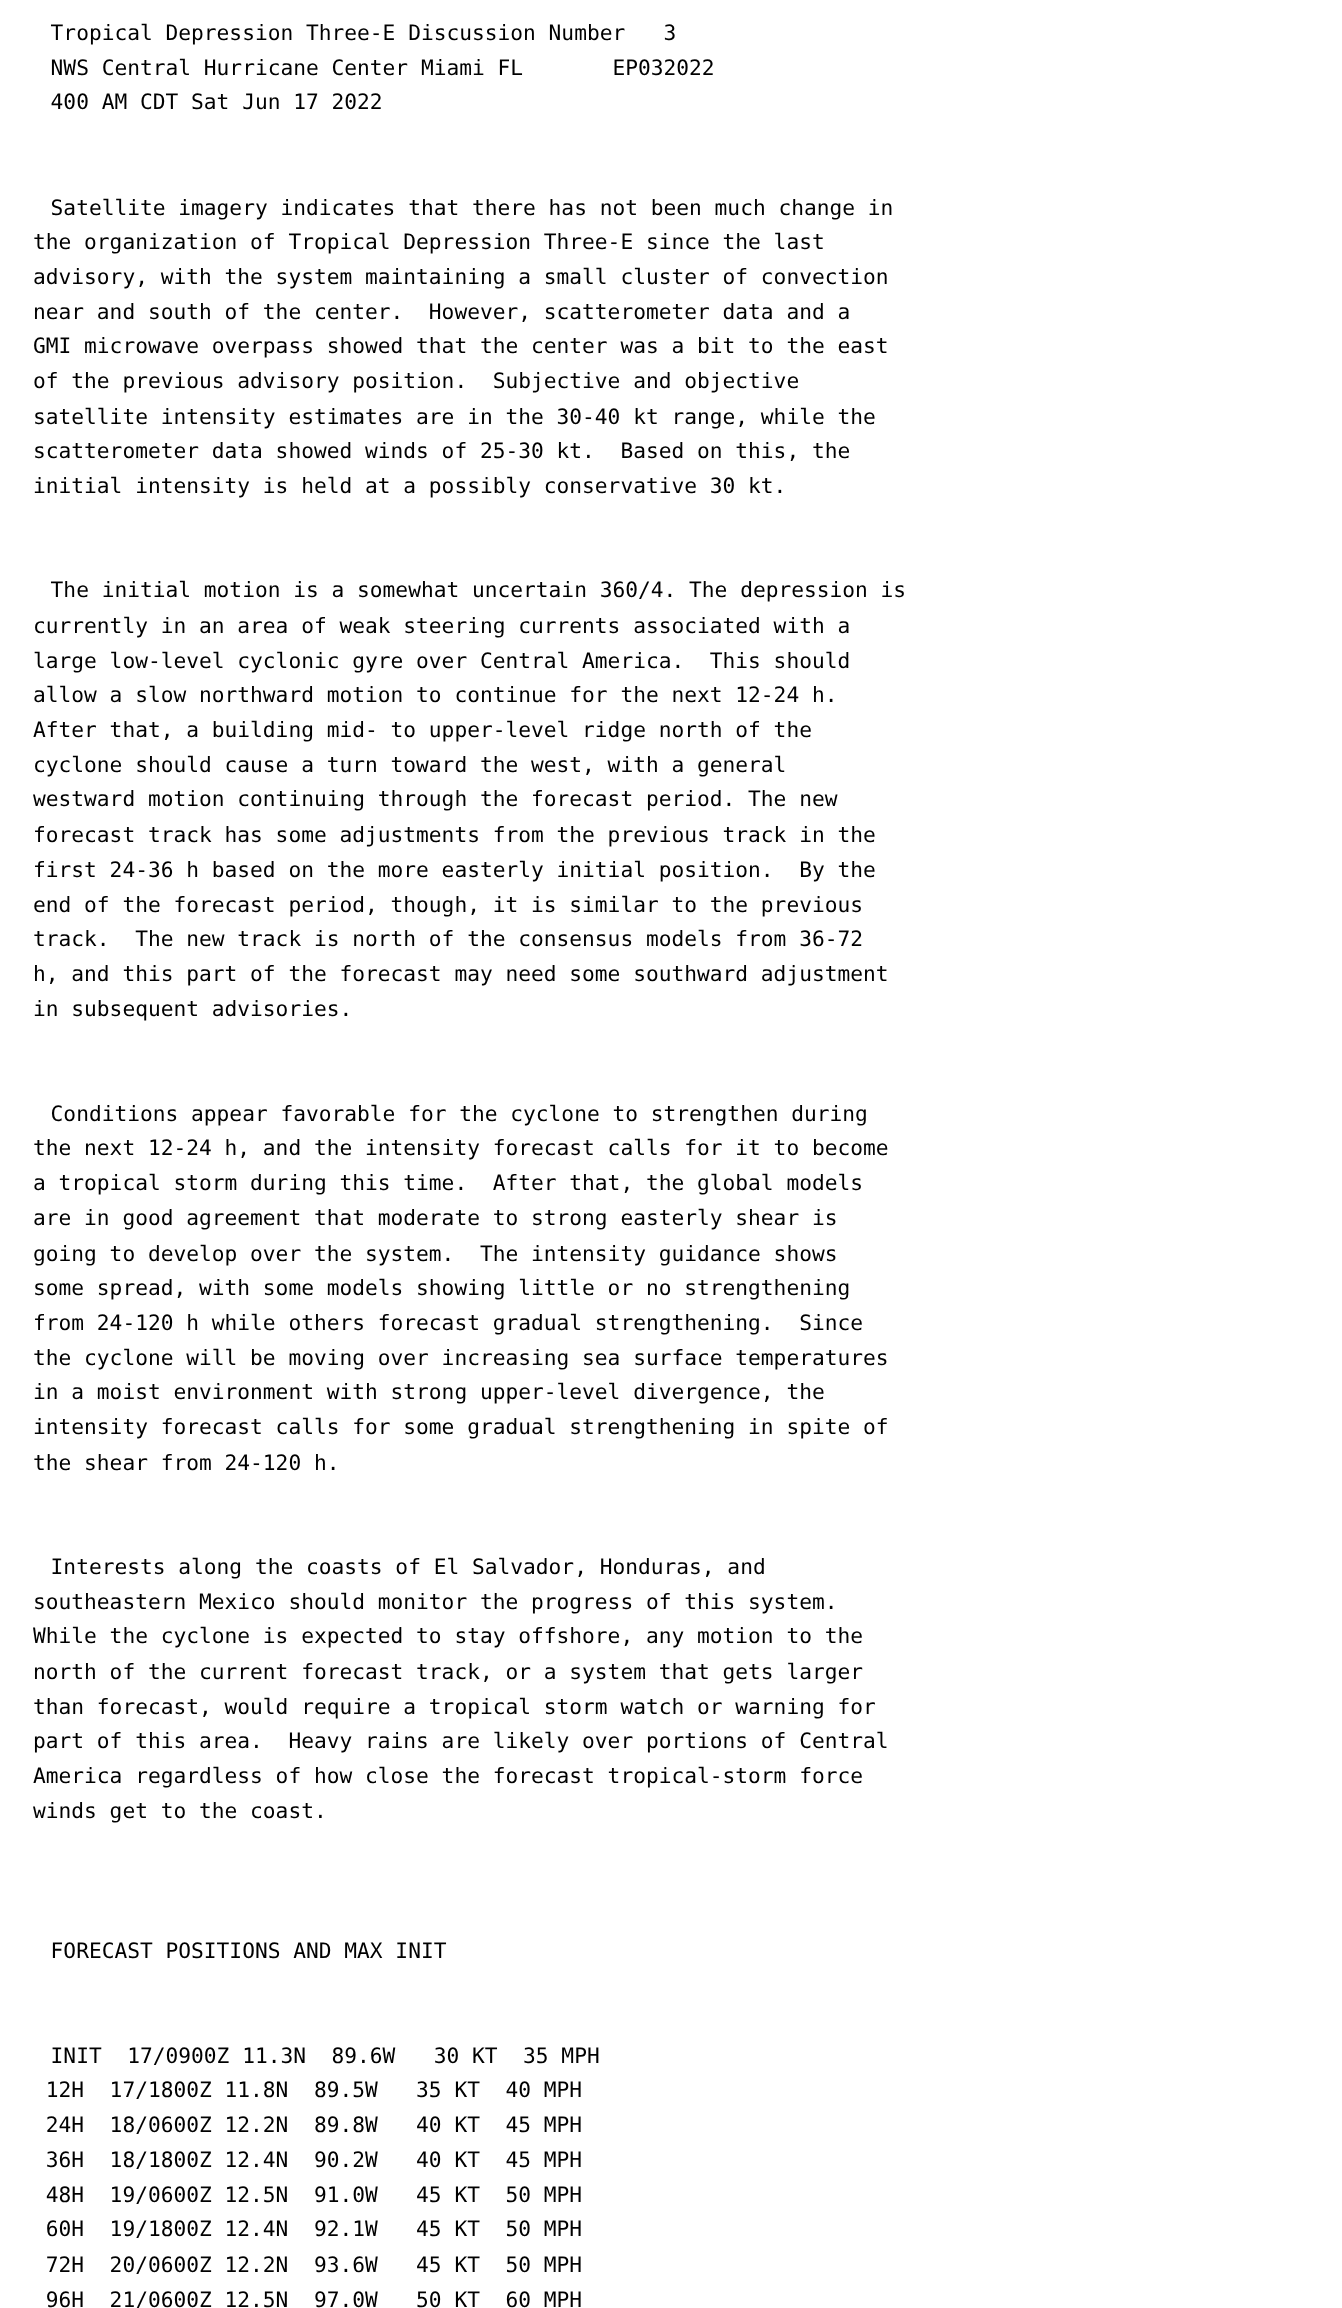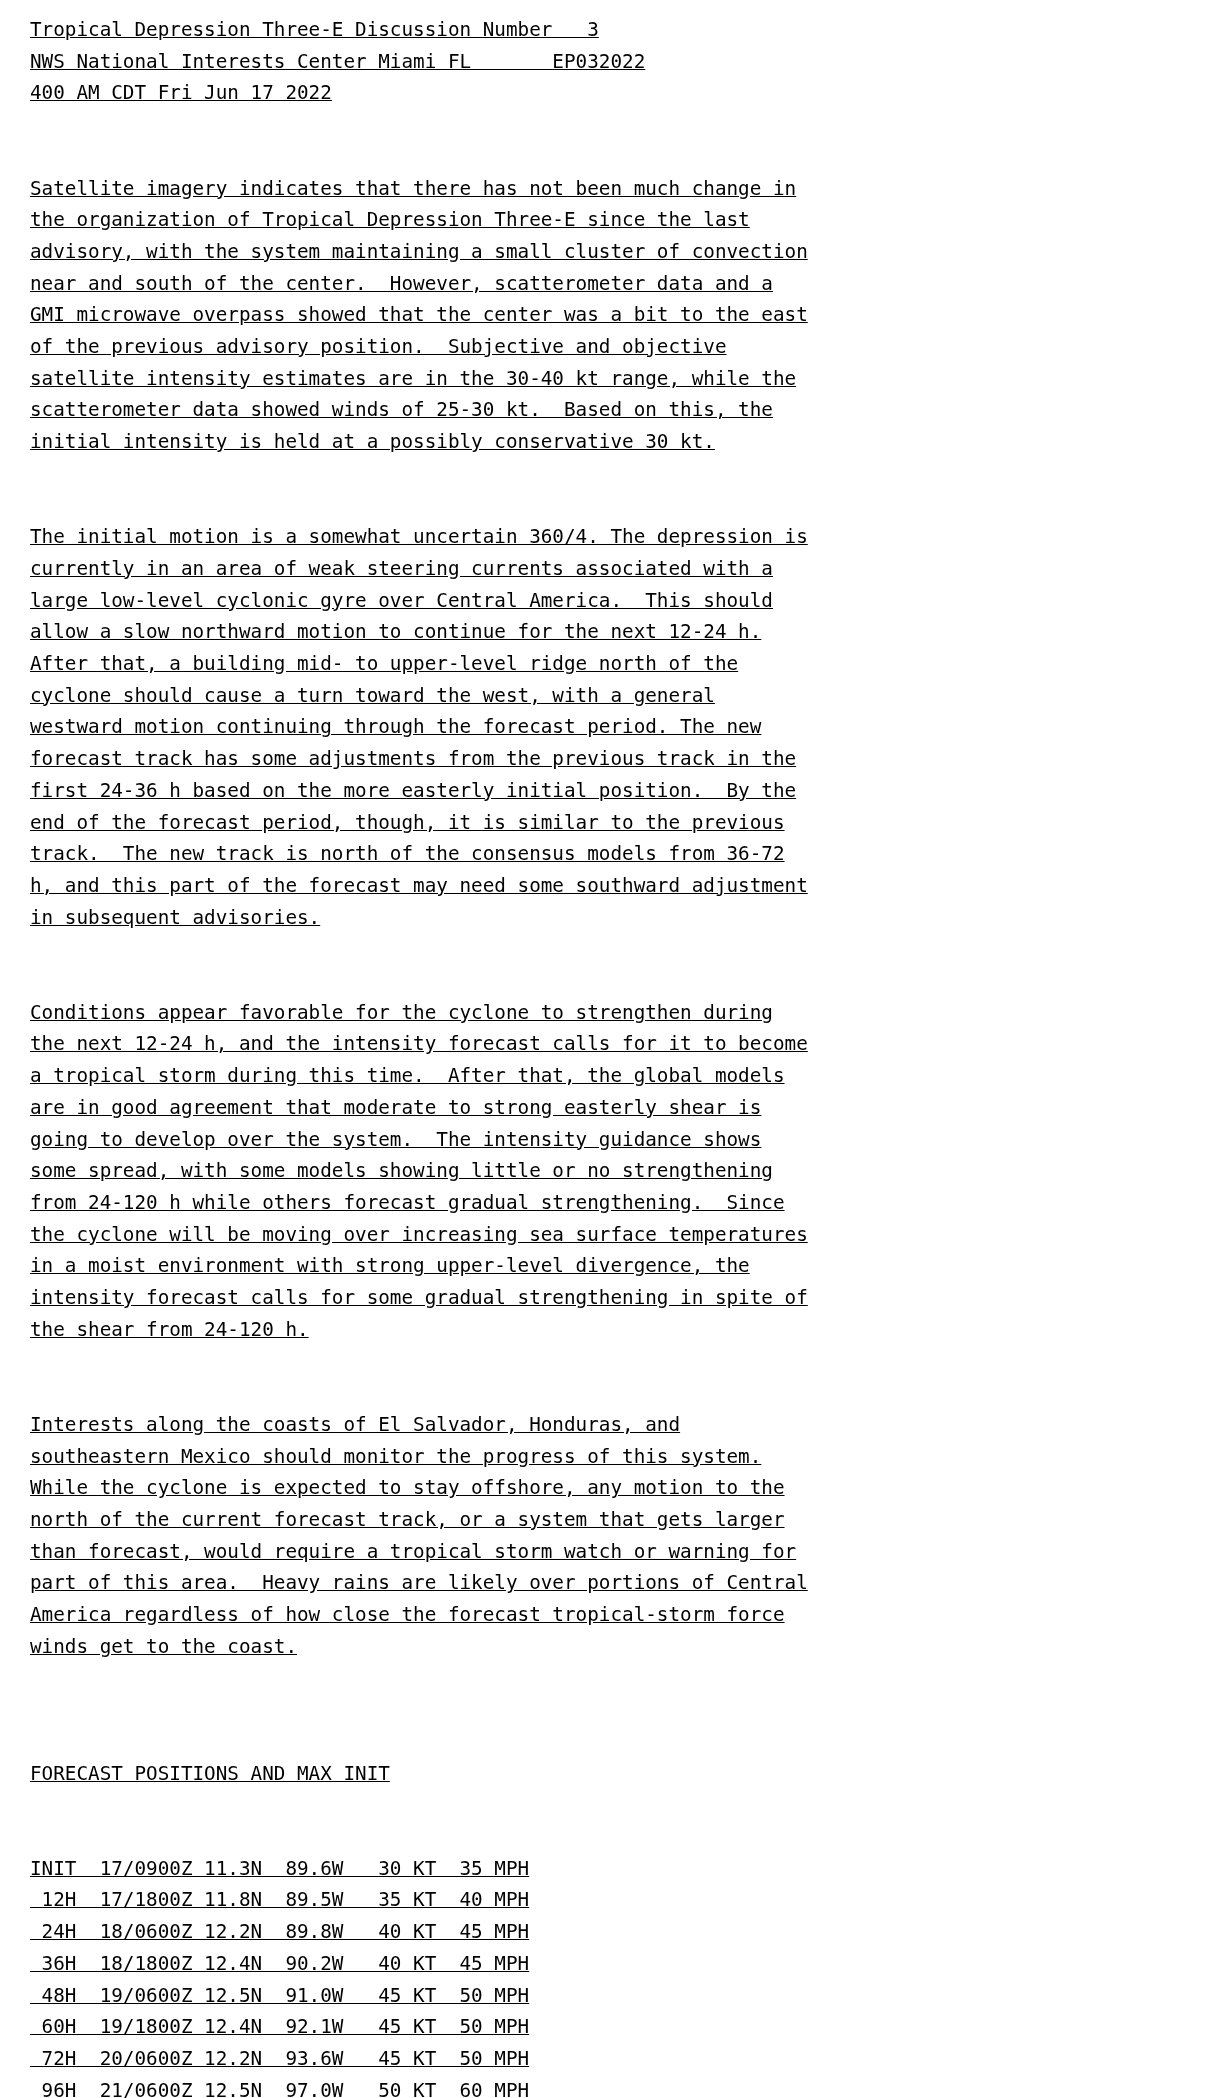--- a/index.html
+++ b/index.html
@@ -21,45 +21,44 @@
   pre.doc {
     margin: 0;
     font-family: "DejaVu Sans Mono", "Liberation Mono", monospace;
     font-size: 19.3px;
     line-height: 31.7px;
     color: #000000;
     white-space: pre;
     letter-spacing: 0px;
   }
   .block {
-    margin: 0;
+    margin: 16px;
     padding: 0;
-    text-decoration: underline;
   }
   .blank {
     display: block;
     height: 31.7px;
   }
   .blank2 {
     display: block;
     height: 63.4px;
   }
   pre.doc span {
     font: inherit;
     color: inherit;
     white-space: pre;
   }
 </style>
 </head>
 <body>
 
 <div class="page">
   <pre class="doc"><span class="block">Tropical Depression Three-E Discussion Number   3</span>
-<span class="block">NWS National Interests Center Miami FL       EP032022</span>
-<span class="block">400 AM CDT Fri Jun 17 2022</span>
+<span class="block">NWS Central Hurricane Center Miami FL       EP032022</span>
+<span class="block">400 AM CDT Sat Jun 17 2022</span>
 <span class="blank"></span>
 <span class="block">Satellite imagery indicates that there has not been much change in
 the organization of Tropical Depression Three-E since the last
 advisory, with the system maintaining a small cluster of convection
 near and south of the center.  However, scatterometer data and a
 GMI microwave overpass showed that the center was a bit to the east
 of the previous advisory position.  Subjective and objective
 satellite intensity estimates are in the 30-40 kt range, while the
 scatterometer data showed winds of 25-30 kt.  Based on this, the
 initial intensity is held at a possibly conservative 30 kt.</span>

